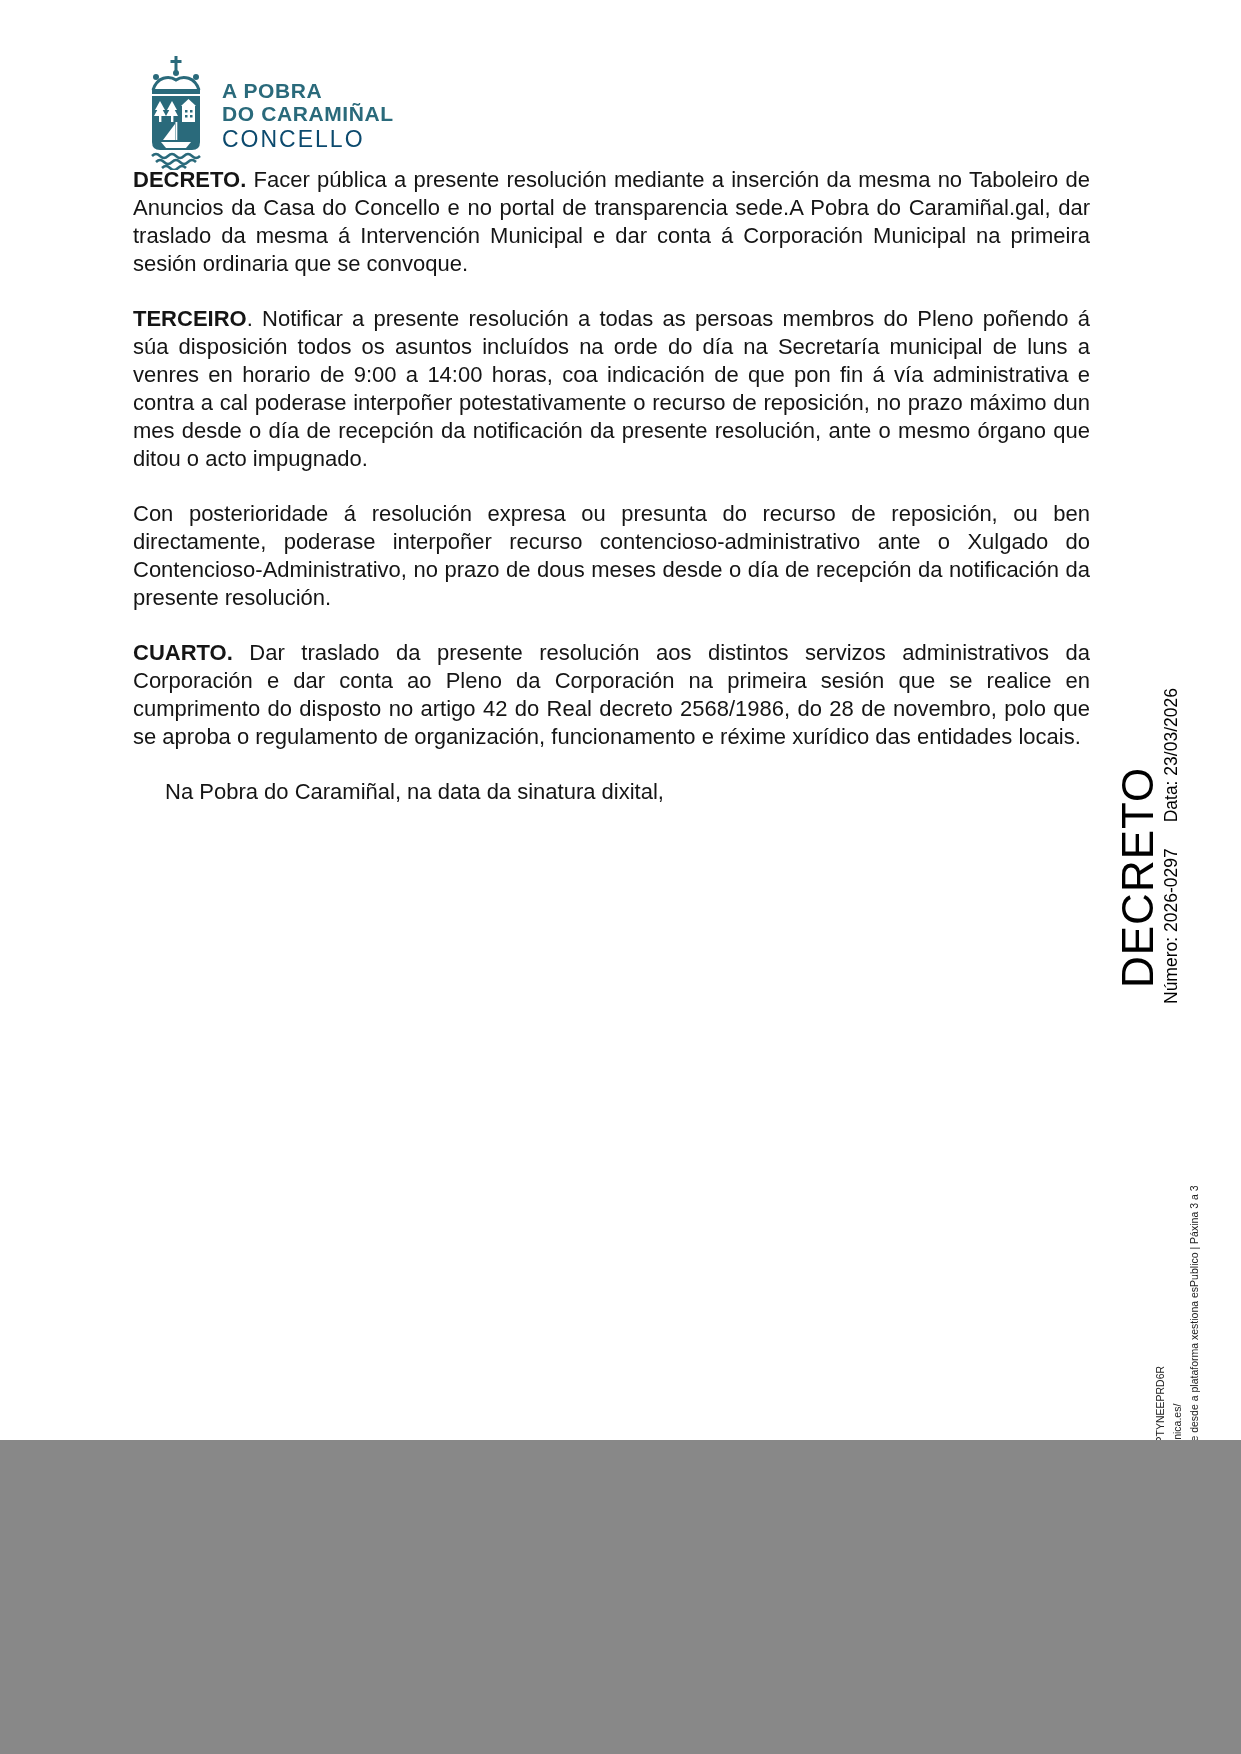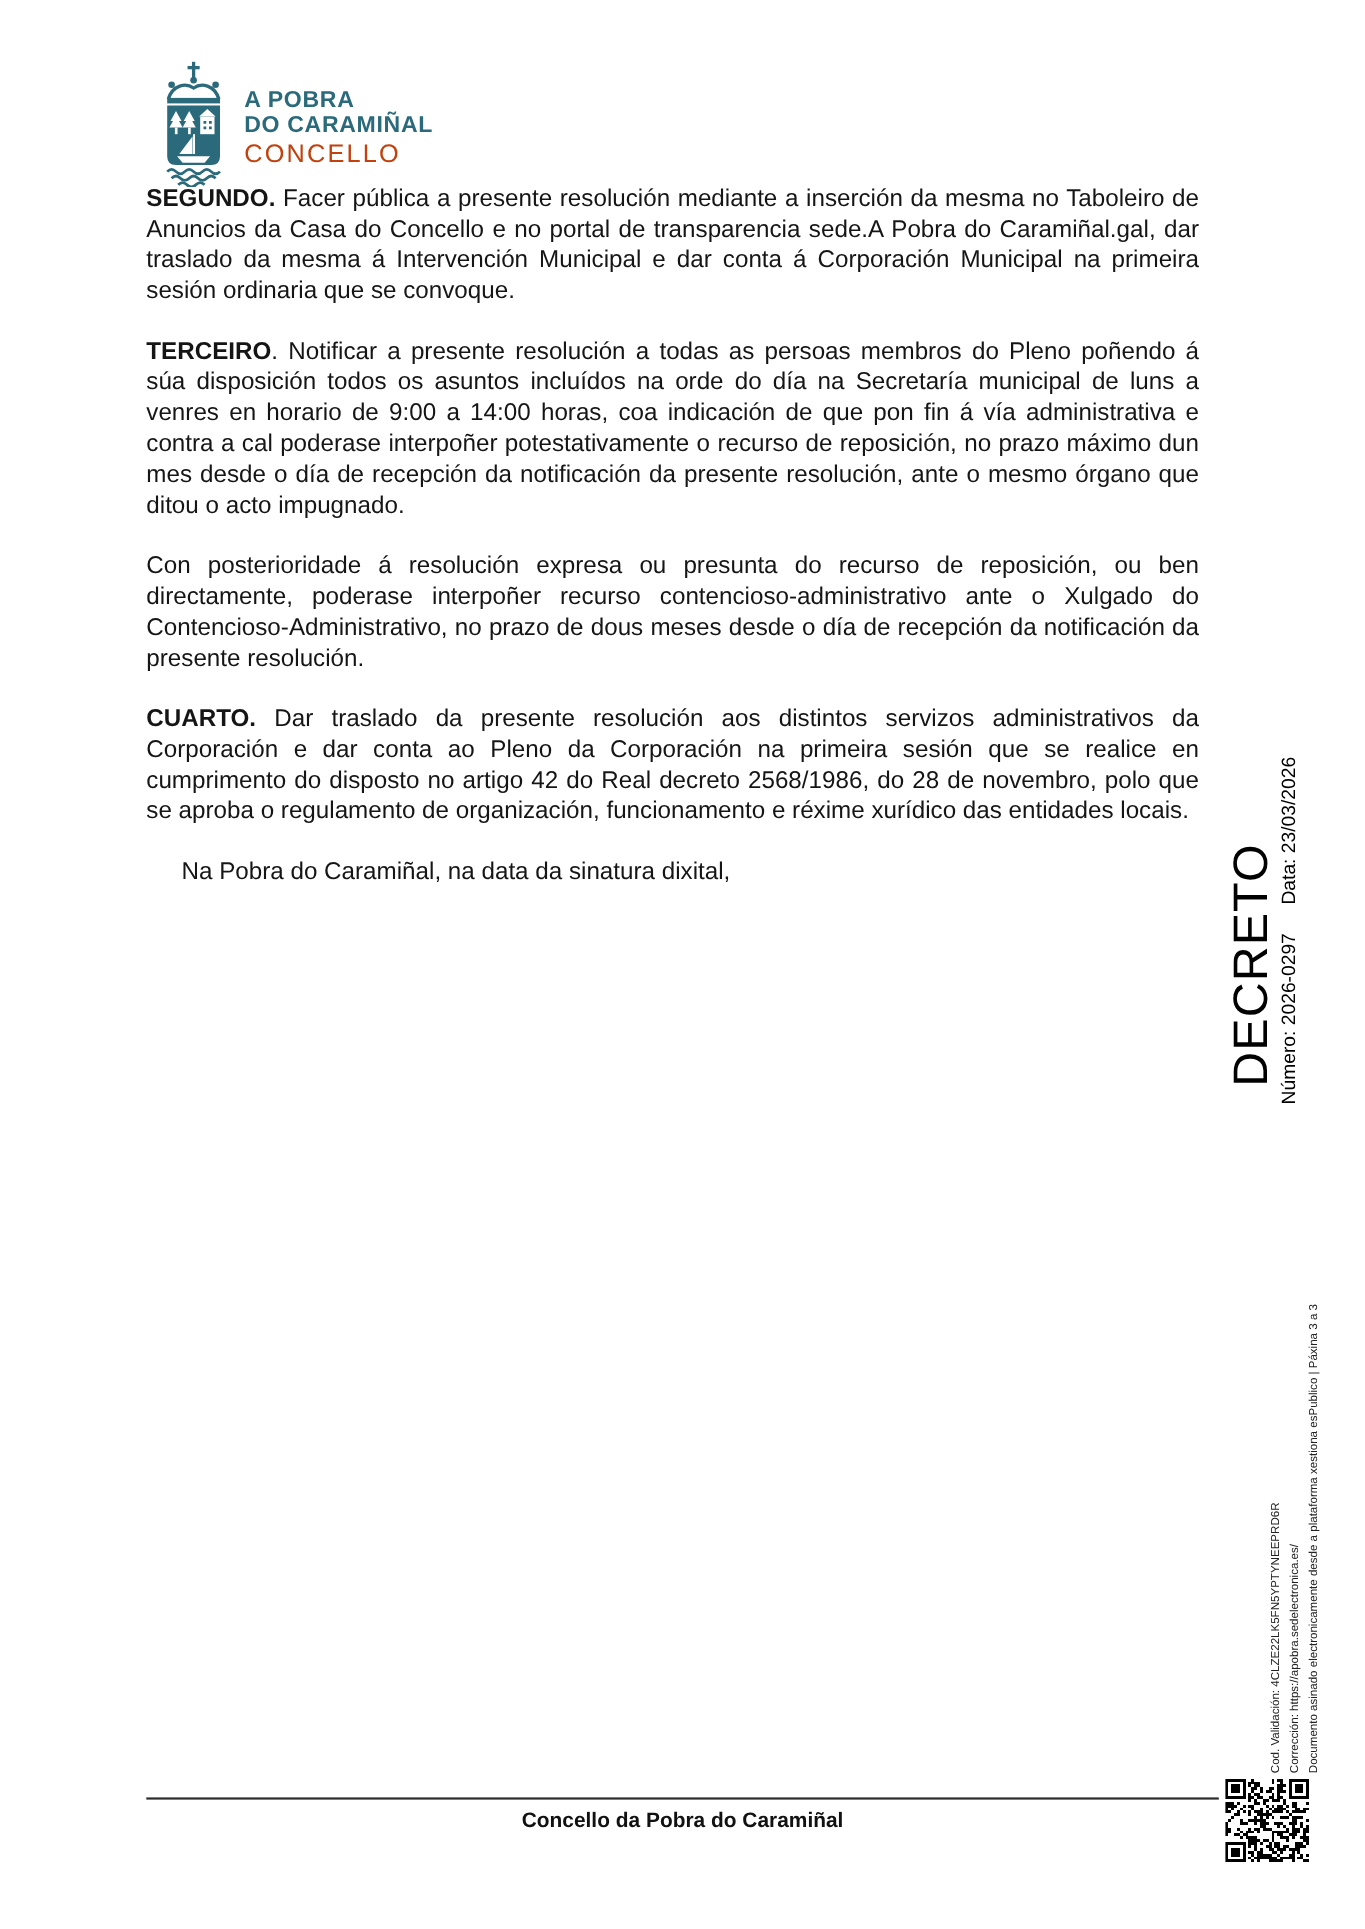--- a/index.html
+++ b/index.html
@@ -1,30 +1,30 @@
 <!DOCTYPE html>
 <html><head>
 <meta charset="utf-8">
 <style>
   html,body { margin:0; padding:0; background:#888; }
   #page {
-    position:relative; width:1241px; height:1754px; margin:0 auto;
+    position:relative; width:1241px; height:1440px; margin:0 auto;
     background:#ffffff; overflow:hidden;
     font-family:"Liberation Sans", sans-serif; color:#1a1a1a;
   }
 
   
   .logo-wrap { position:absolute; left:148px; top:56px; }
   .emblem { position:absolute; left:0; top:0; }
   .wordmark { position:absolute; left:74px; top:24px; line-height:1.08; white-space:nowrap; }
   .wordmark .l1, .wordmark .l2 {
     font-weight:bold; font-size:21px; letter-spacing:0.6px; color:#2a6a7b;
   }
   .wordmark .l3 {
-    font-weight:300; font-size:23px; letter-spacing:2px; color:#c2410c; margin-top:2px;
+    font-weight:300; font-size:23px; letter-spacing:2px; color:#0c4a6e; margin-top:2px;
   }
 
   
   .content { position:absolute; left:133px; top:166px; width:957px; }
   .para {
     font-size:22px; line-height:28px; text-align:justify;
     margin:0 0 27px 0; color:#151515;
   }
   .para strong { font-weight:bold; }
   .place-line { text-align:left;margin-left:32px; }
@@ -106,21 +106,21 @@
       </g>
     </svg>
     <div class="wordmark">
       <div class="l1">A POBRA</div>
       <div class="l2">DO CARAMIÑAL</div>
       <div class="l3">CONCELLO</div>
     </div>
   </div>
 
   <div class="content">
-    <p class="para"><strong>SEGUNDO.</strong><span> Facer pública a presente resolución mediante a inserción da mesma no Taboleiro de Anuncios da Casa do Concello e no portal de transparencia sede.A Pobra do Caramiñal.gal, dar traslado da mesma á Intervención Municipal e dar conta á Corporación Municipal na primeira sesión ordinaria que se convoque.</span></p>
+    <p class="para"><strong>DECRETO.</strong><span> Facer pública a presente resolución mediante a inserción da mesma no Taboleiro de Anuncios da Casa do Concello e no portal de transparencia sede.A Pobra do Caramiñal.gal, dar traslado da mesma á Intervención Municipal e dar conta á Corporación Municipal na primeira sesión ordinaria que se convoque.</span></p>
 
     <p class="para"><strong>TERCEIRO</strong><span>. Notificar a presente resolución a todas as persoas membros do Pleno poñendo á súa disposición todos os asuntos incluídos na orde do día na Secretaría municipal de luns a venres en horario de 9:00 a 14:00 horas, coa indicación de que pon fin á vía administrativa e contra a cal poderase interpoñer potestativamente o recurso de reposición, no prazo máximo dun mes desde o día de recepción da notificación da presente resolución, ante o mesmo órgano que ditou o acto impugnado.</span></p>
 
     <p class="para"><span>Con posterioridade á resolución expresa ou presunta do recurso de reposición, ou ben directamente, poderase interpoñer recurso contencioso-administrativo ante o Xulgado do Contencioso-Administrativo, no prazo de dous meses desde o día de recepción da notificación da presente resolución.</span></p>
 
 
     <p class="para"><strong>CUARTO.</strong><span> Dar traslado da presente resolución aos distintos servizos administrativos da Corporación e dar conta ao Pleno da Corporación na primeira sesión que se realice en cumprimento do disposto no artigo 42 do Real decreto 2568/1986, do 28 de novembro, polo que se aproba o regulamento de organización, funcionamento e réxime xurídico das entidades locais.</span></p>
 
     <p class="para place-line">Na Pobra do Caramiñal, na data da sinatura dixital,</p>
 

